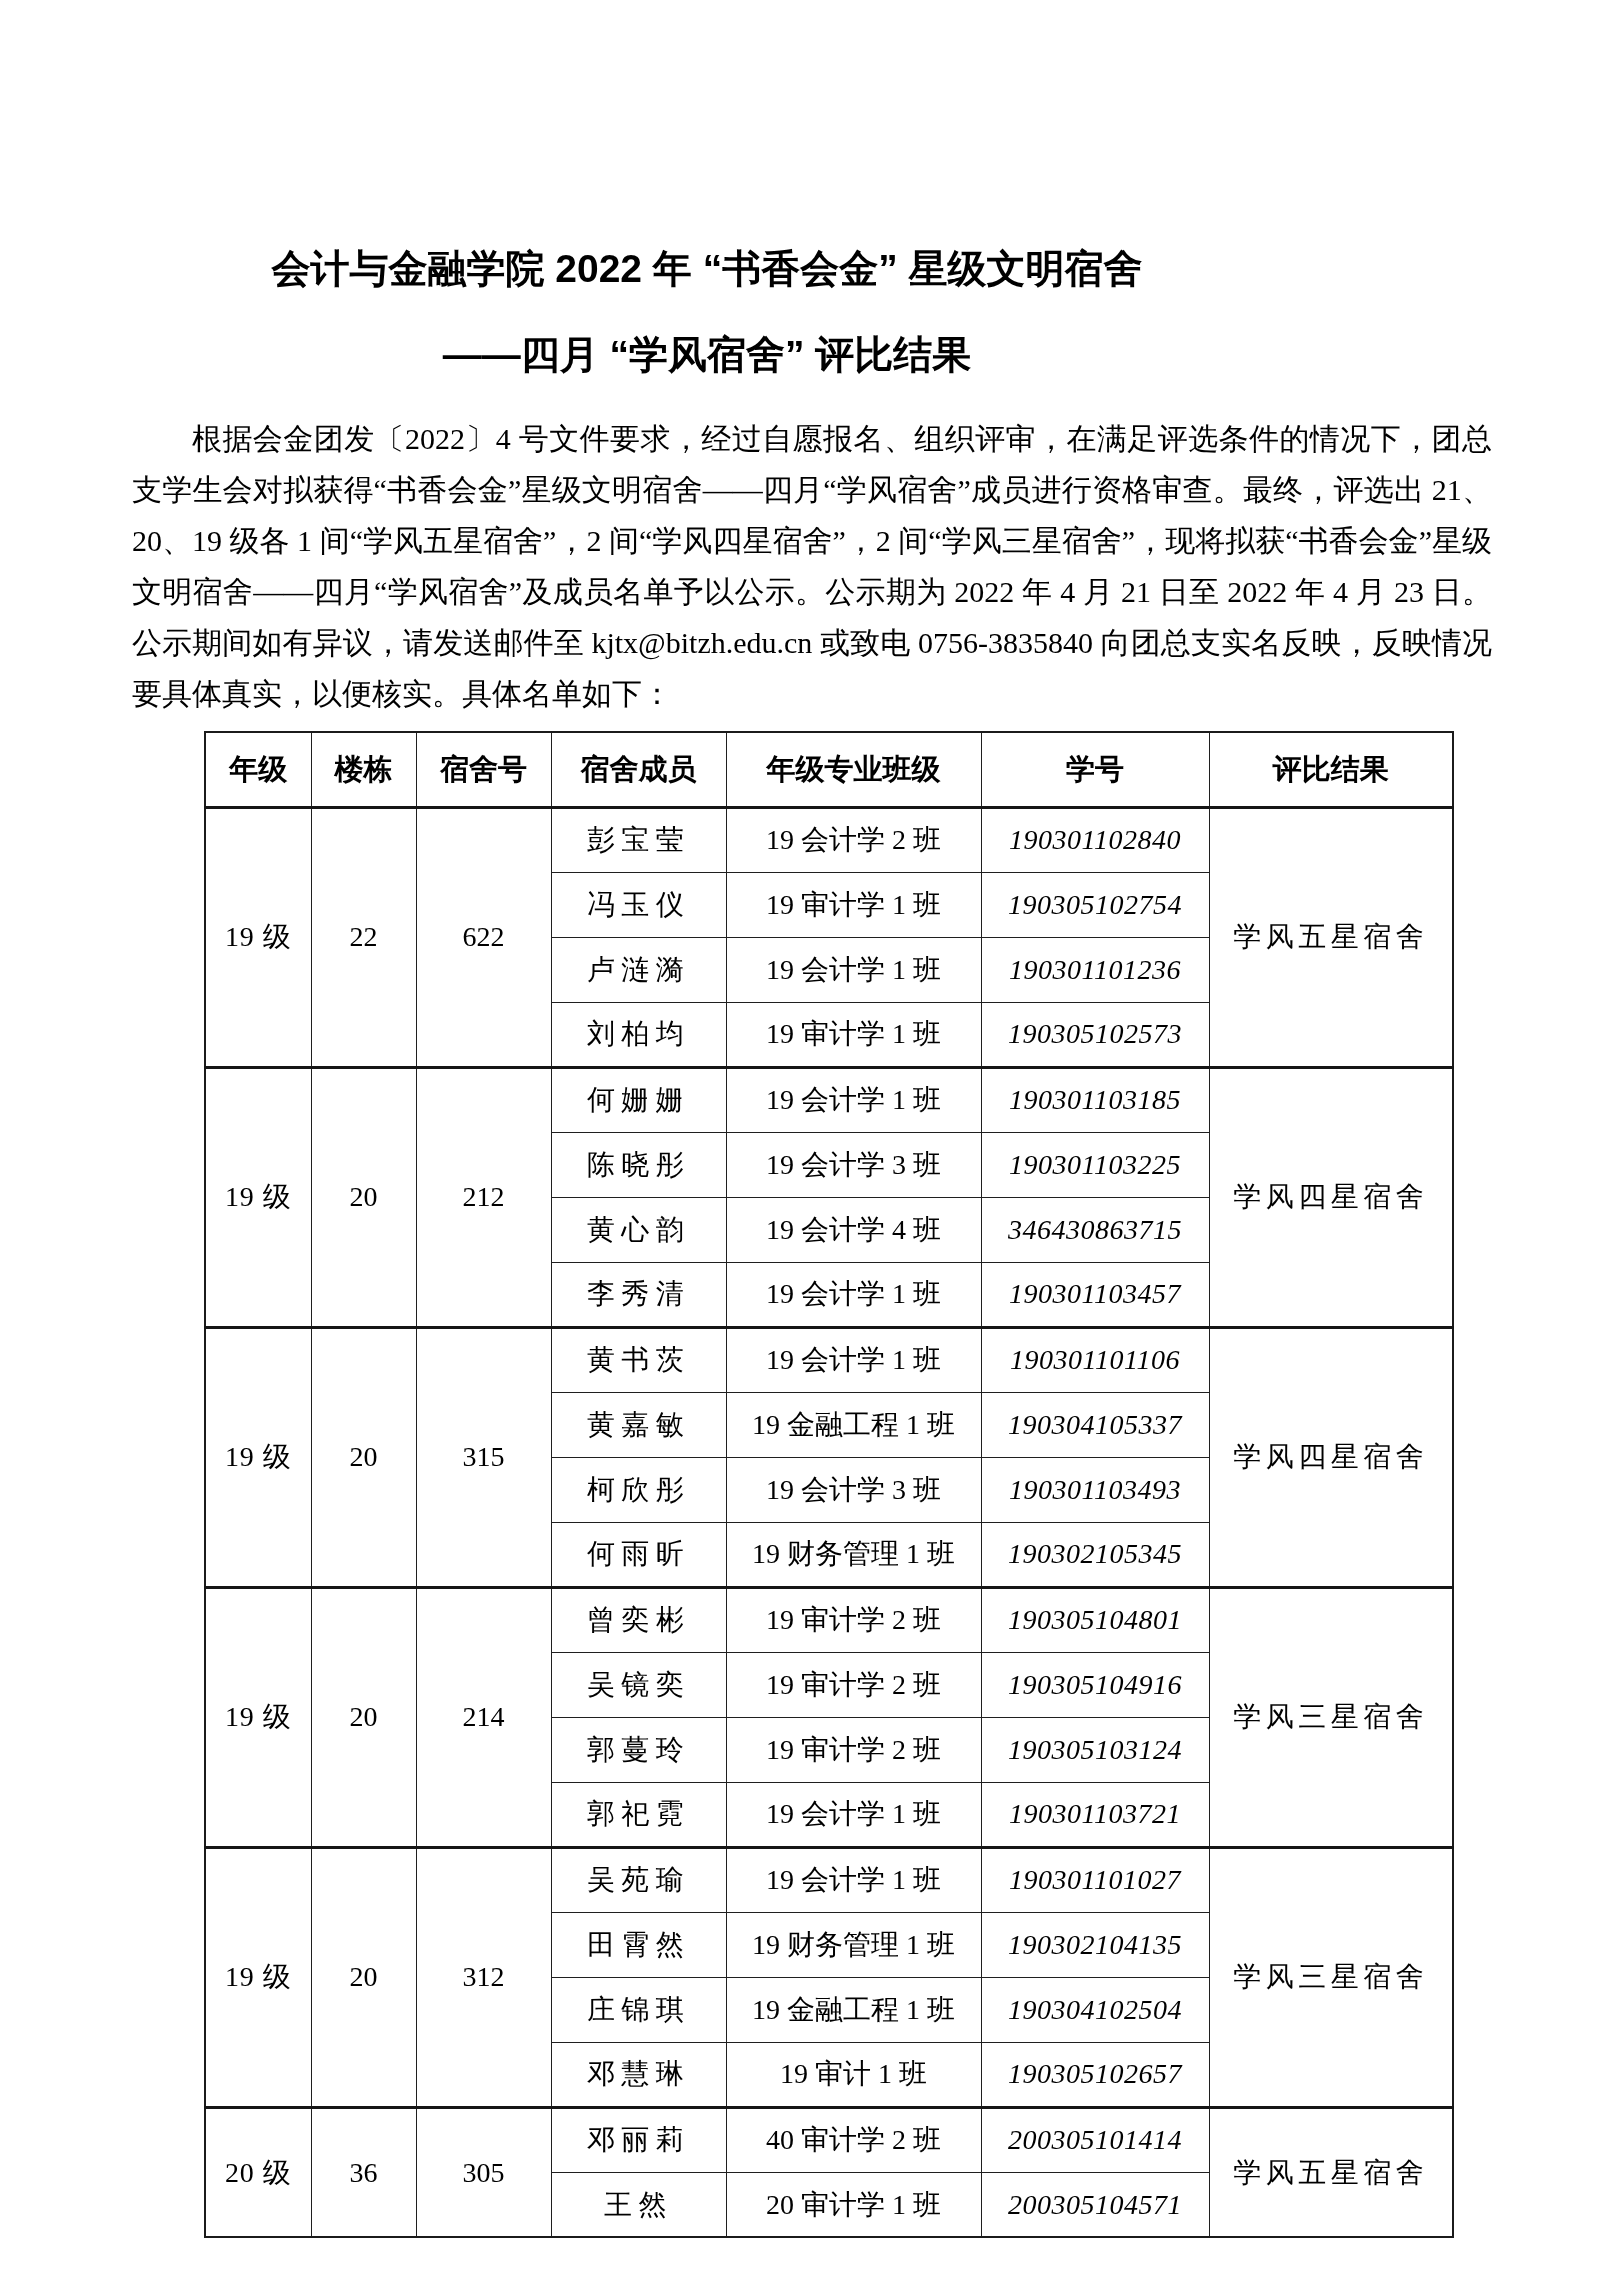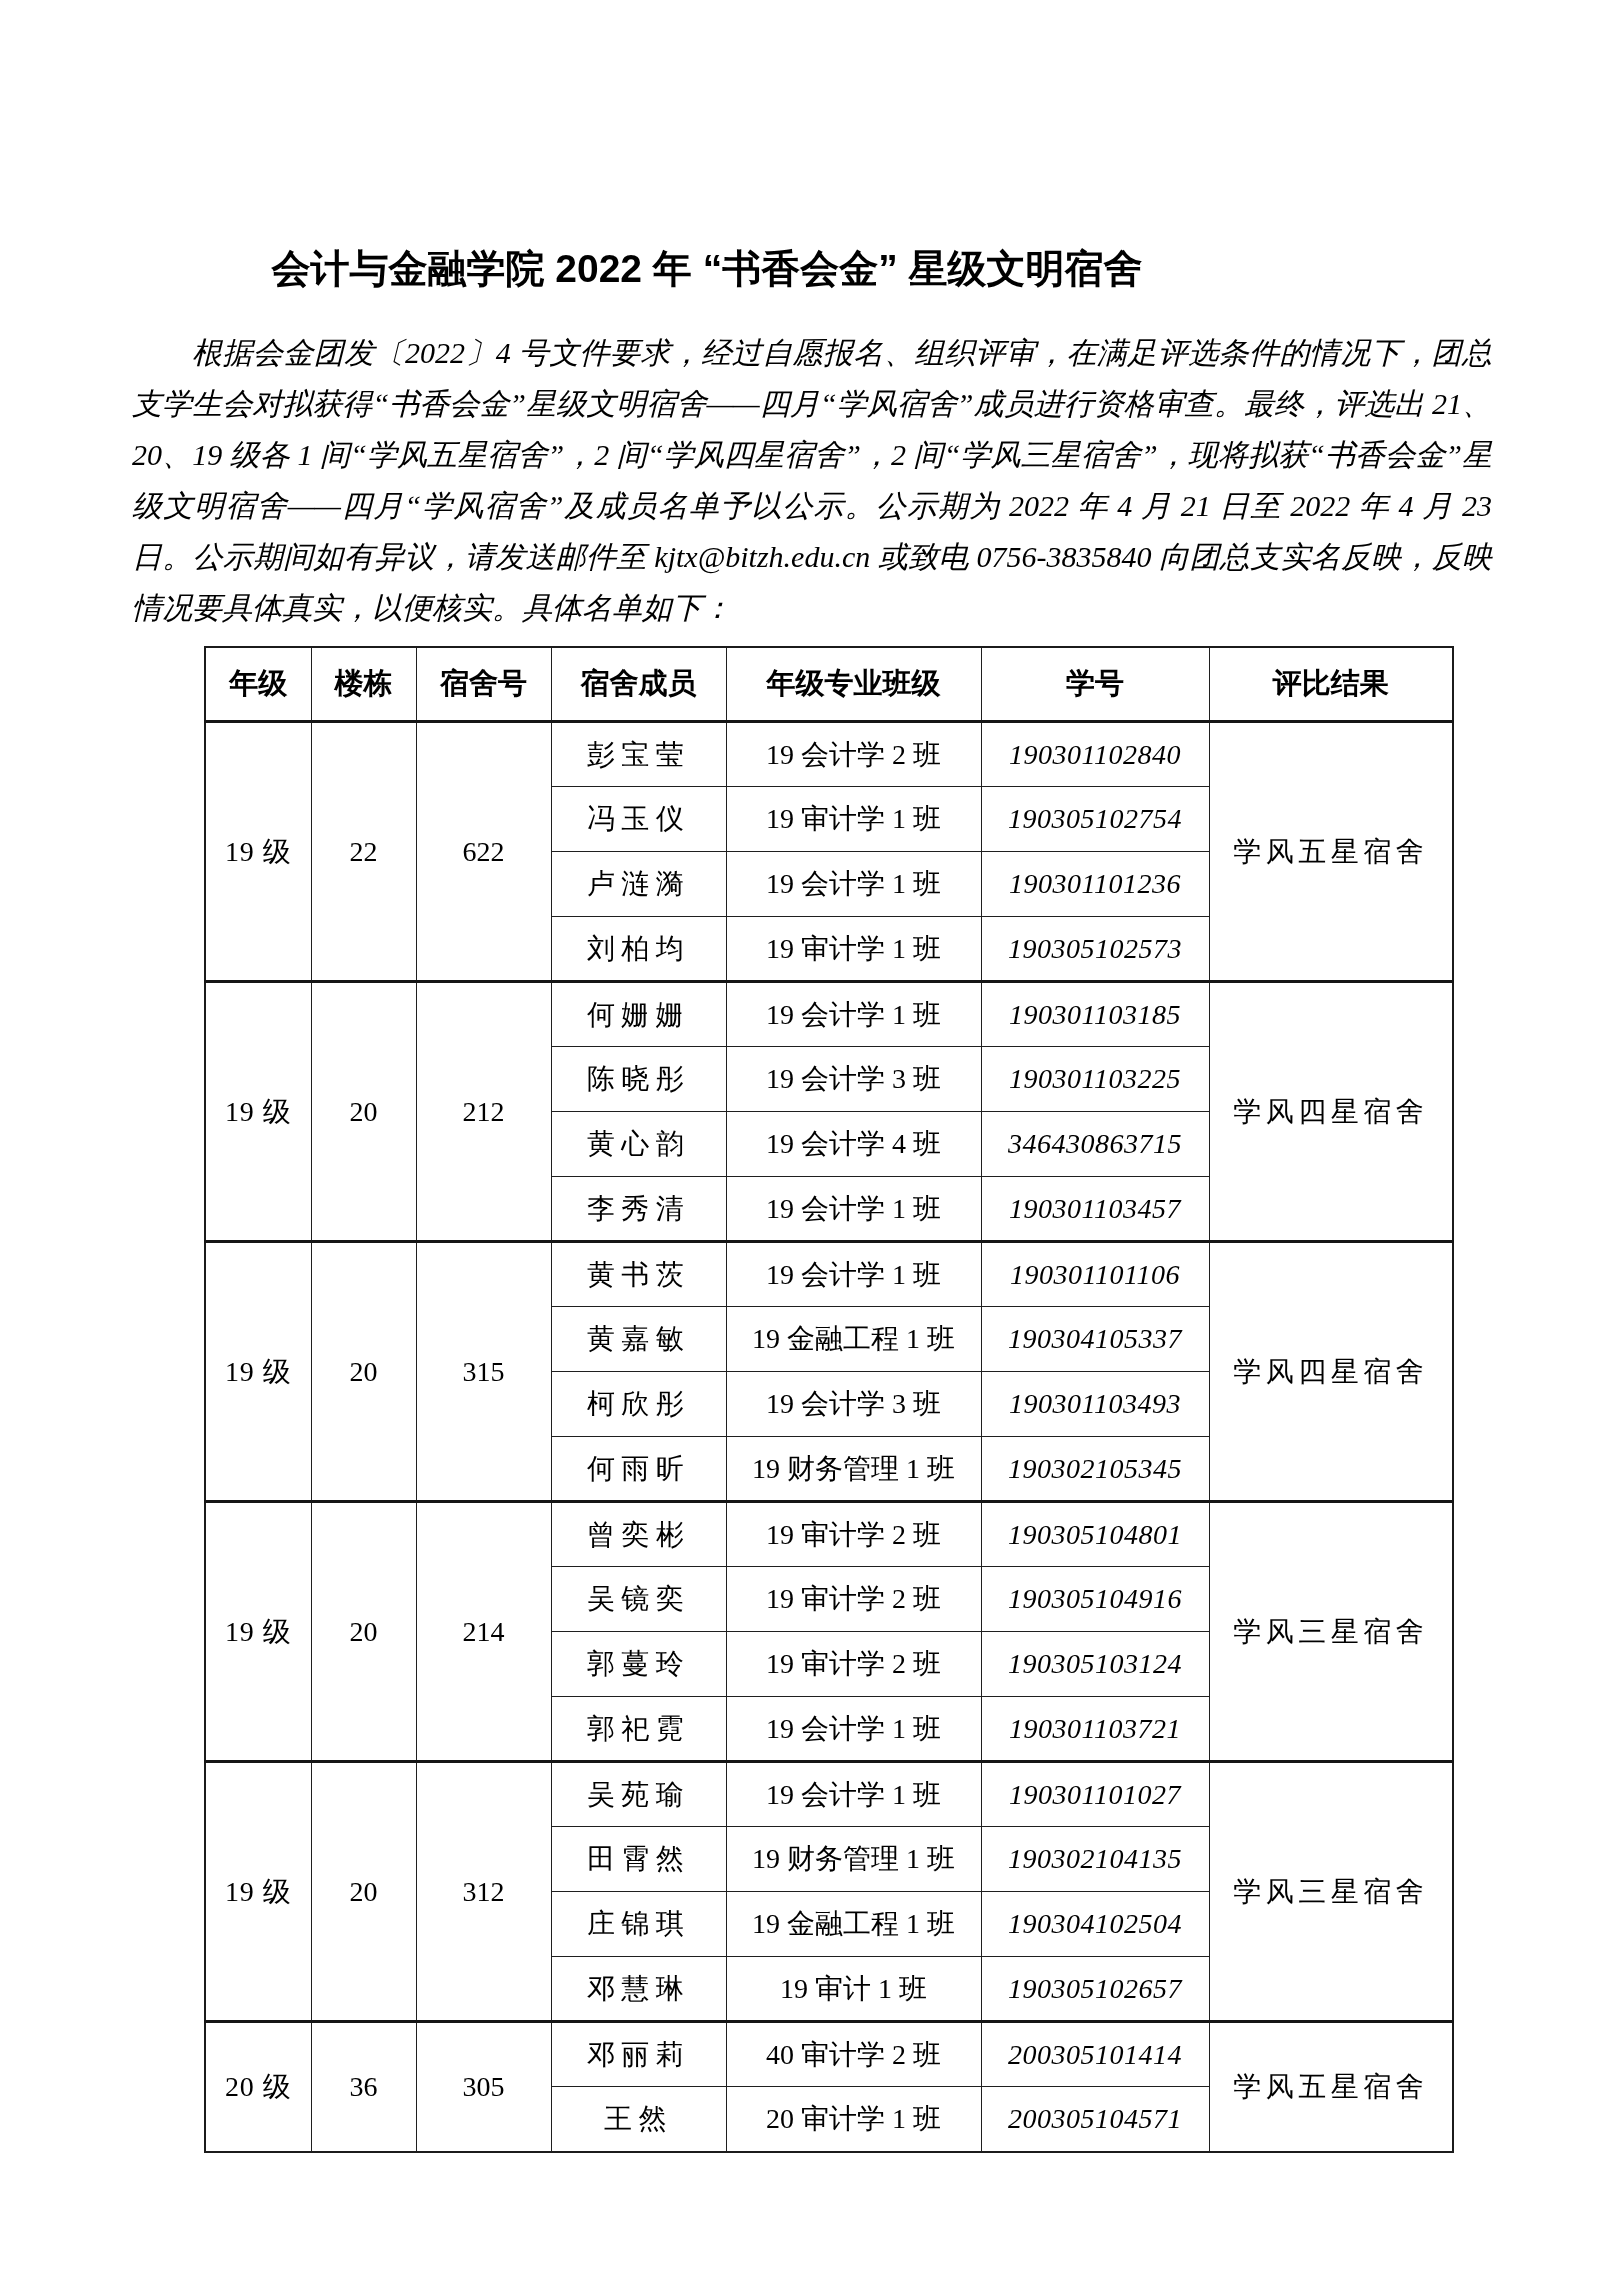--- a/index.html
+++ b/index.html
@@ -27,21 +27,20 @@
   }
   .doc-title.line2 { margin-top: 43px; }
   .intro {
     width: 1360px;
     margin: 36px 131px 0 132px;
     font-size: 30px;
     line-height: 51px;
     text-align: justify;
     text-indent: 2em;
     word-break: break-all;
-    font-style: italic;
   }
   table.dorm {
     border-collapse: collapse;
     table-layout: fixed;
     width: 1248px;
     margin-left: 204px;
     margin-top: 12.7px;
     border: 2.7px solid #1b1b1b;
   }
   table.dorm th, table.dorm td {
@@ -66,20 +65,21 @@
   .c-name { letter-spacing: 6.4px; }
   .c-result { letter-spacing: 4.5px; }
   .c-grade { letter-spacing: 0.9px; }
 </style>
 </head>
 <body>
 
 <div class="page">
 
   <div class="doc-title line1">会计与金融学院 2022 年 “书香会金” 星级文明宿舍</div>
+  <div class="doc-title line2">——四月 “学风宿舍” 评比结果</div>
 
   <p class="intro"><span>根据会金团发〔2022〕4 号文件要求，经过自愿报名、组织评审，在满足评选条件的情况下，团总支学生会对拟获得“书香会金”星级文明宿舍——四月“学风宿舍”成员进行资格审查。最终，评选出 21、20、19 级各 1 间“学风五星宿舍”，2 间“学风四星宿舍”，2 间“学风三星宿舍”，现将拟获“书香会金”星级文明宿舍——四月“学风宿舍”及成员名单予以公示。公示期为 2022 年 4 月 21 日至 2022 年 4 月 23 日。公示期间如有异议，请发送邮件至 </span><span>kjtx@bitzh.edu.cn</span><span> 或致电 </span><span>0756-3835840</span><span> 向团总支实名反映，反映情况要具体真实，以便核实。具体名单如下：</span></p>
 
   <table class="dorm">
     <colgroup>
       <col style="width:106px">
         <col style="width:105px">
         <col style="width:135px">
       <col style="width:175px">
         <col style="width:255px">

